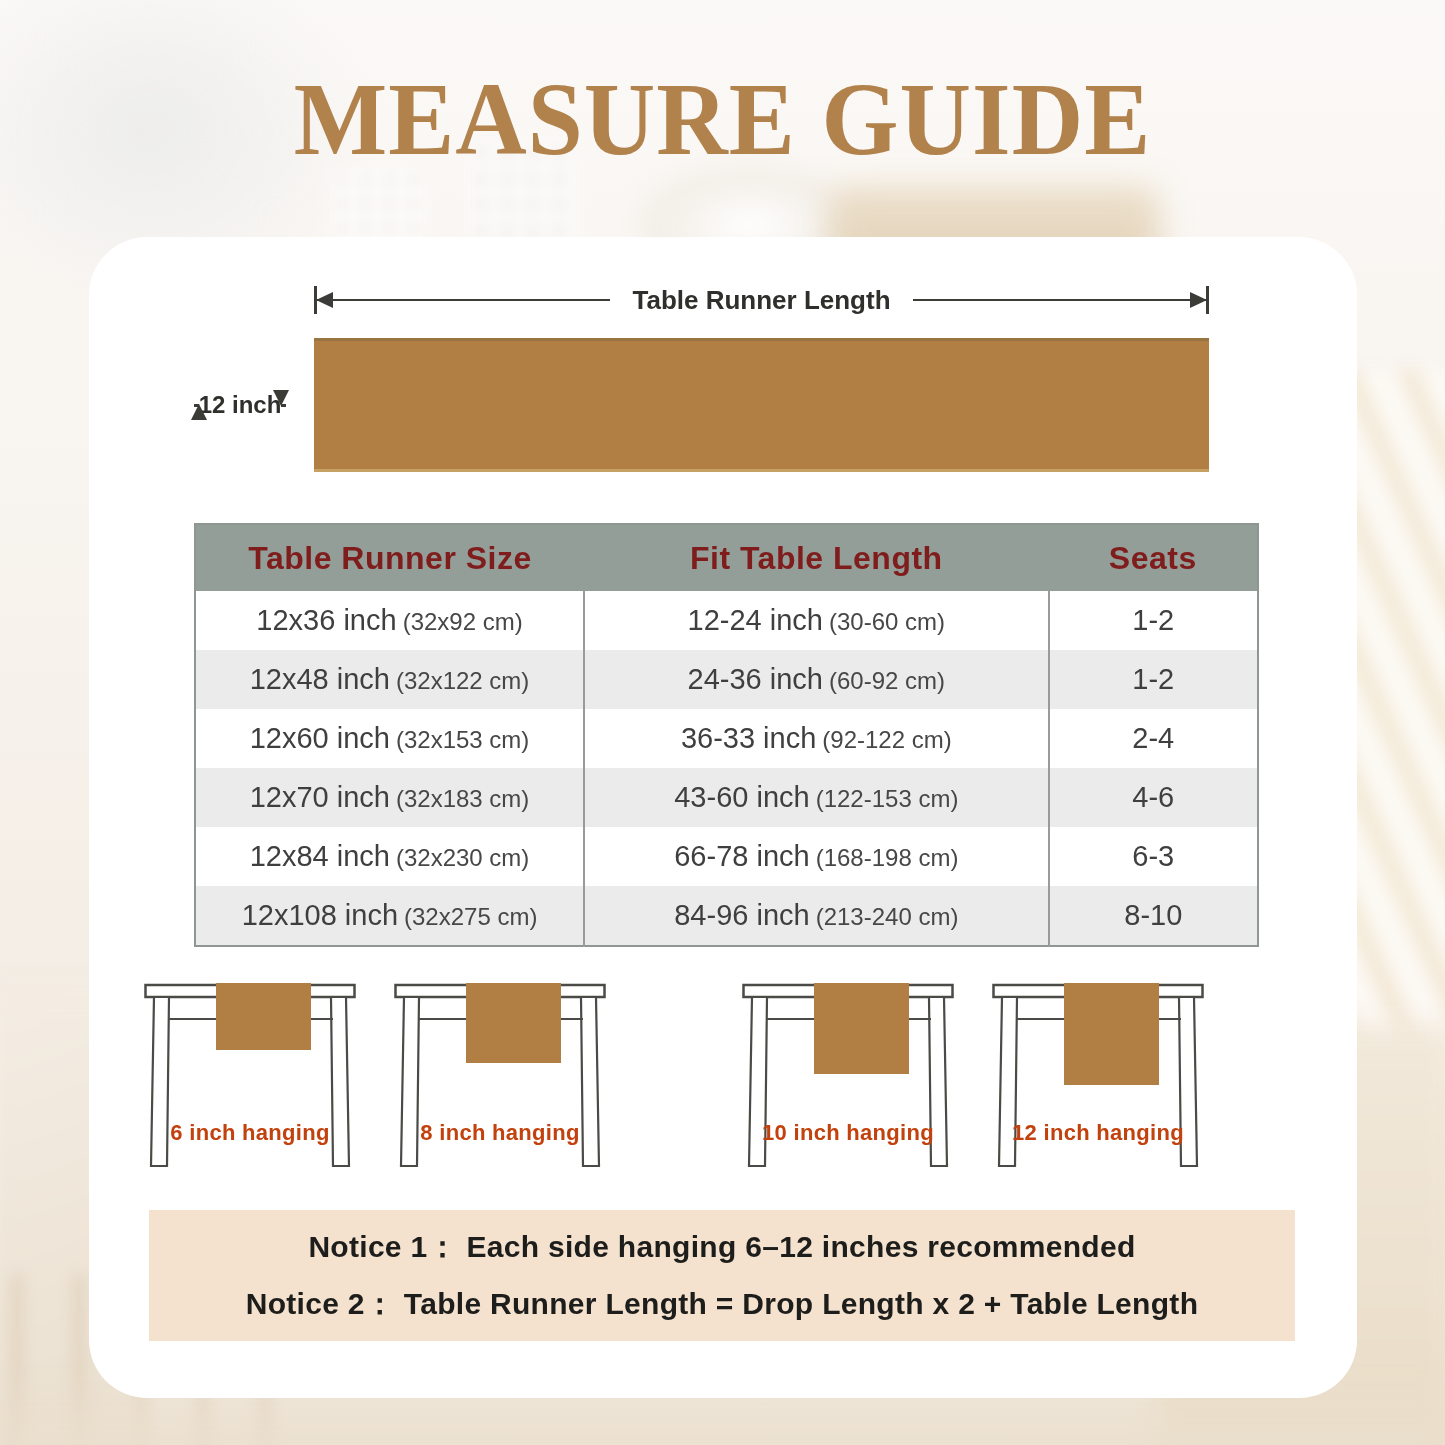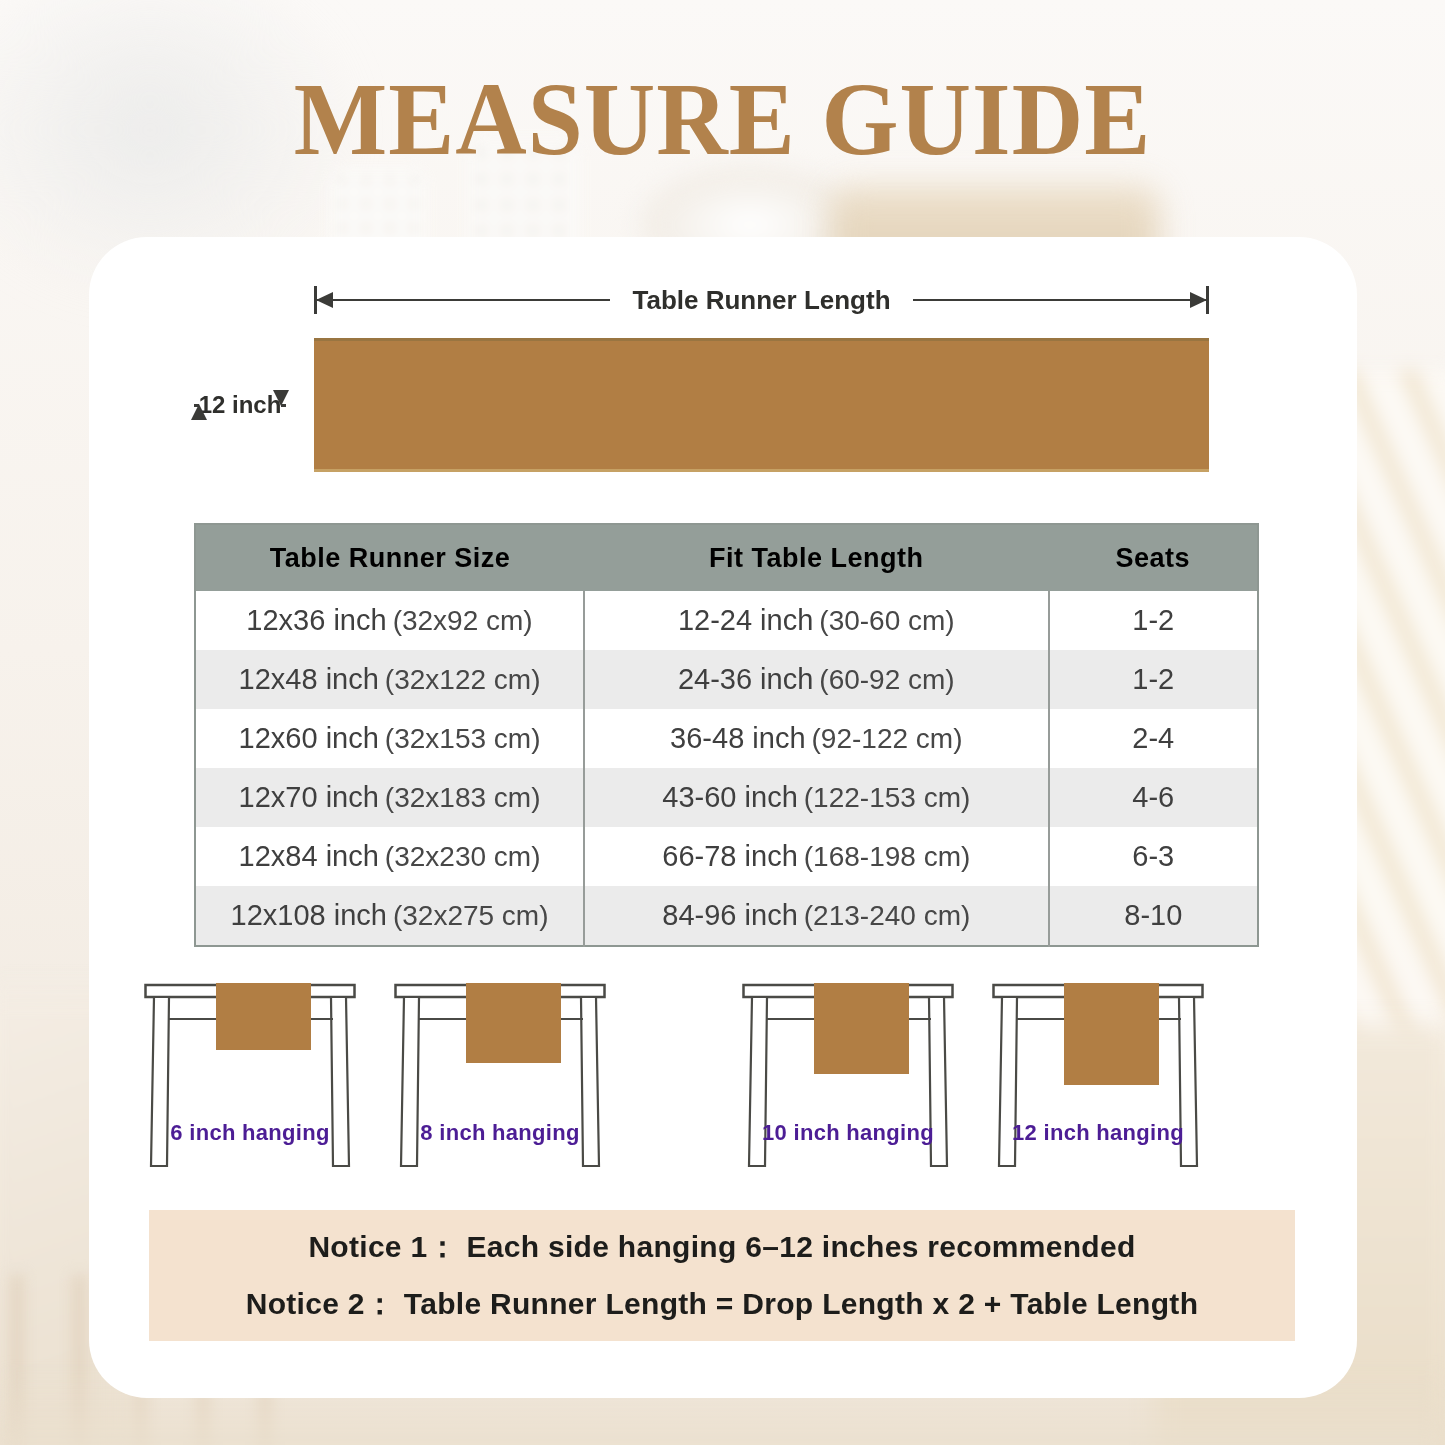--- a/index.html
+++ b/index.html
@@ -87,40 +87,40 @@
   }
 
   
   .size-table{
     position:absolute;left:105px;top:286px;width:1065px;
     border-collapse:collapse;table-layout:fixed;
     border:2.5px solid #8e9792;
   }
   .size-table col.c1{width:36.6%;} .size-table col.c2{width:43.7%;} .size-table col.c3{width:19.7%;}
   .size-table th{
-    background:#949e99;color:#000000;font-size:27px;font-weight:700;
+    background:#949e99;color:#7f1d1d;font-size:32px;font-weight:700;
     height:64px;letter-spacing:.5px;
   }
   .size-table td{
     height:57px;text-align:center;font-size:29px;color:#3f3f3f;vertical-align:middle;
   }
   .size-table tbody td:not(:last-child){border-right:2px solid #979c99;}
   .size-table tbody tr:nth-child(even){background:#ebebeb;}
-  .size-table .cm{font-size:28px;color:#474747;margin-left:6px;}
+  .size-table .cm{font-size:24px;color:#474747;margin-left:6px;}
 
   
   .figure{position:absolute;top:743px;width:212px;height:200px;}
   .figure svg{display:block;}
   .fig-tabletop{fill:#ffffff;stroke:#4a4a46;stroke-width:2.5;}
   .fig-leg{fill:#ffffff;stroke:#4a4a46;stroke-width:2.2;}
   .fig-stretcher{stroke:#4a4a46;stroke-width:2.2;}
   .fig-runner{fill:#b17e44;}
   .fig-label{
     position:absolute;left:0;right:0;top:140px;text-align:center;
-    font-size:22px;font-weight:600;color:#4c1d95;letter-spacing:.3px;white-space:nowrap;
+    font-size:22px;font-weight:600;color:#c2410c;letter-spacing:.3px;white-space:nowrap;
   }
   .figure.f1{left:55px;} .figure.f2{left:305px;} .figure.f3{left:653px;} .figure.f4{left:903px;}
 
   
   .notice-box{
     position:absolute;left:60px;top:973px;width:1146px;height:131px;
     background:#f4e2cf;display:flex;flex-direction:column;justify-content:center;
     align-items:center;gap:16px;
   }
   .notice-line{font-size:30px;font-weight:700;color:#1d1d1b;letter-spacing:.3px;white-space:nowrap;}
@@ -180,21 +180,21 @@
         <td><span>12-24 inch</span><span class="cm">(30-60 cm)</span></td>
         <td>1-2</td>
       </tr>
       <tr>
         <td><span>12x48 inch</span><span class="cm">(32x122 cm)</span></td>
         <td><span>24-36 inch</span><span class="cm">(60-92 cm)</span></td>
         <td>1-2</td>
       </tr>
       <tr>
         <td><span>12x60 inch</span><span class="cm">(32x153 cm)</span></td>
-        <td><span>36-48 inch</span><span class="cm">(92-122 cm)</span></td>
+        <td><span>36-33 inch</span><span class="cm">(92-122 cm)</span></td>
         <td>2-4</td>
       </tr>
       <tr>
         <td><span>12x70 inch</span><span class="cm">(32x183 cm)</span></td>
         <td><span>43-60 inch</span><span class="cm">(122-153 cm)</span></td>
         <td>4-6</td>
       </tr>
       <tr>
         <td><span>12x84 inch</span><span class="cm">(32x230 cm)</span></td>
         <td><span>66-78 inch</span><span class="cm">(168-198 cm)</span></td>

